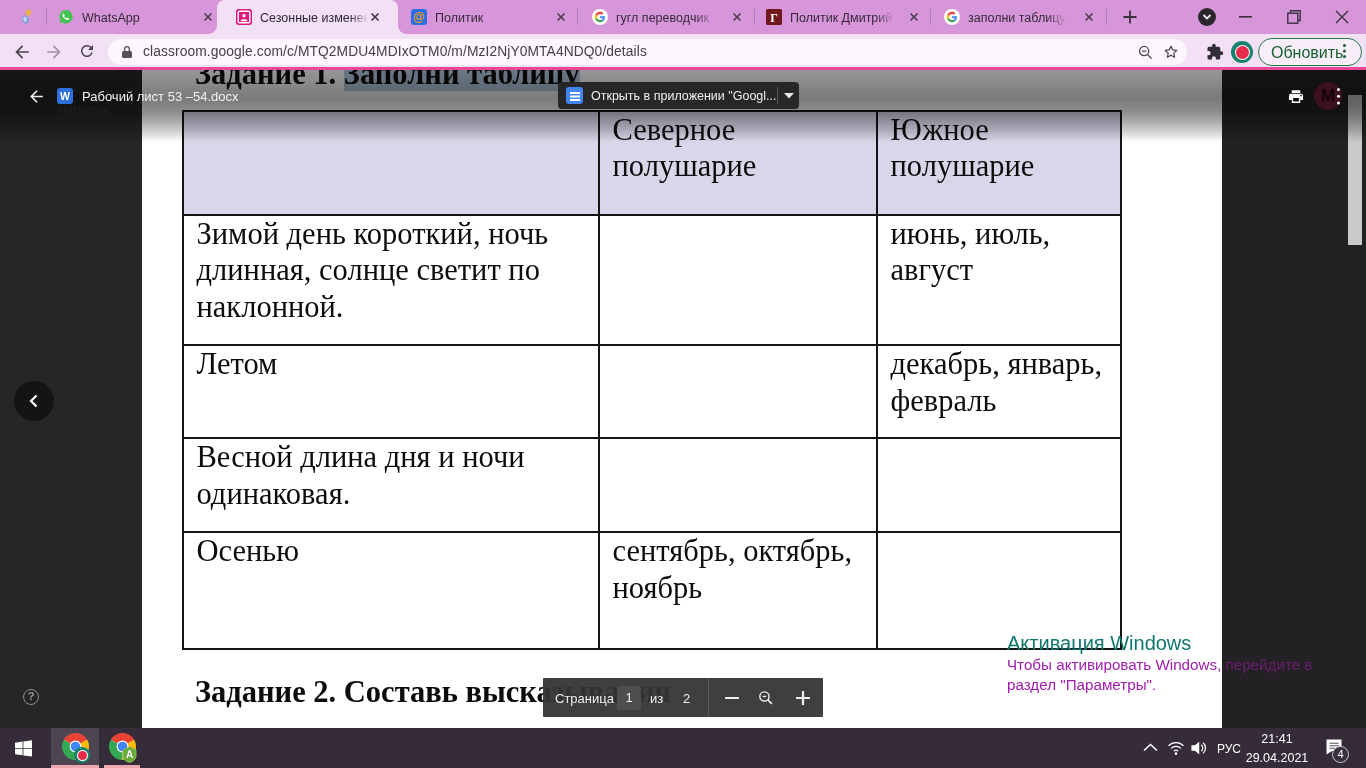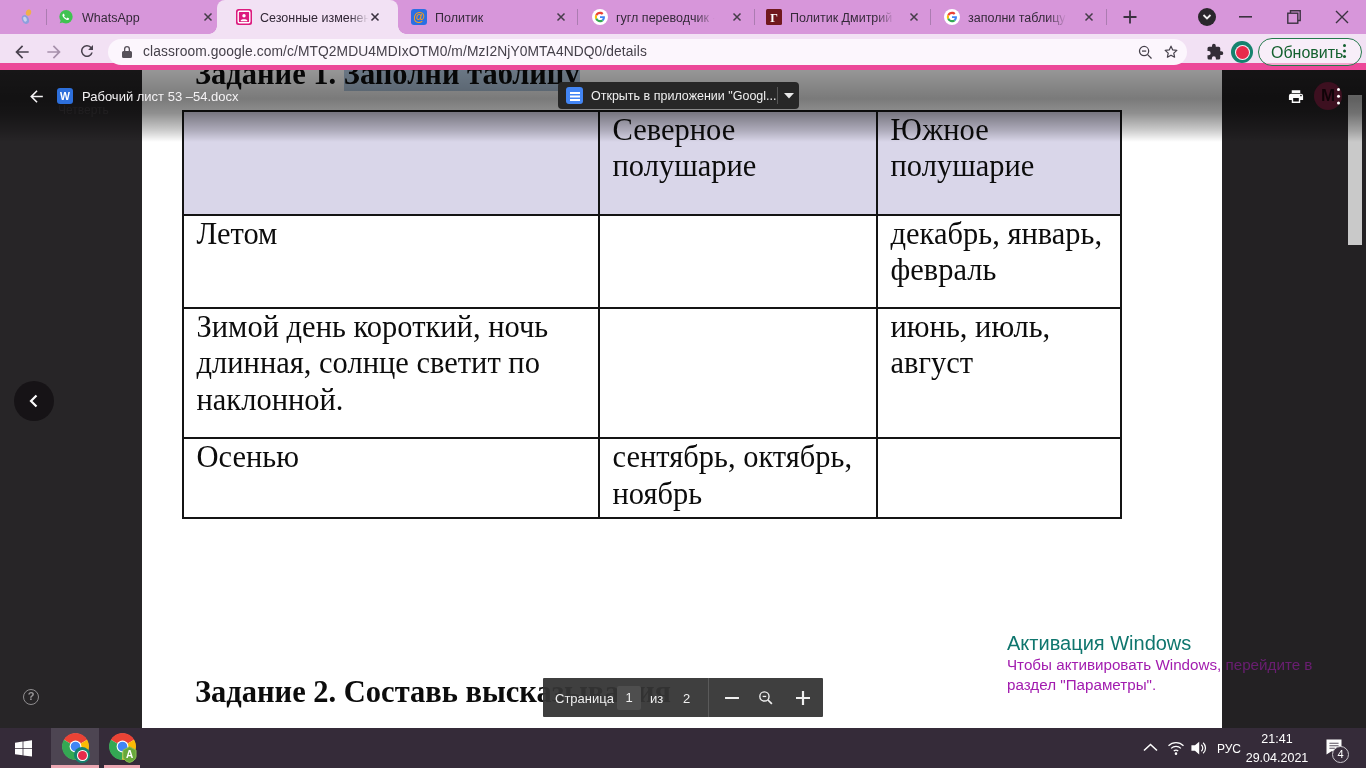--- a/index.html
+++ b/index.html
@@ -8,21 +8,21 @@
 
   
   #tabbar { left:0; top:0; width:1366px; height:34px; background:#d796da; }
   .tabtitle { position:absolute; top:10.5px; font-size:12.5px; color:#35293a; white-space:nowrap; overflow:hidden; }
   .tfade { position:absolute; top:9px; width:22px; height:18px; }
   .tabdiv { position:absolute; top:9px; width:1px; height:16px; background:#ab7cb1; }
   .fav { position:absolute; top:9px; width:16px; height:16px; }
   .tclose { position:absolute; top:10px; width:14px; height:14px; }
 
   
-  #toolbar { left:0; top:34px; width:1366px; height:36px; background:#f2e1f4; border-bottom:7px solid #ec4899; }
+  #toolbar { left:0; top:34px; width:1366px; height:36px; background:#f2e1f4; border-bottom:3px solid #ec4899; }
   #omni { position:absolute; left:108px; top:5px; width:1079px; height:26px; background:#fcf6fd; border-radius:13px; }
   #url { position:absolute; left:35px; top:4.5px; font-size:13.8px; color:#45404a; letter-spacing:0.1px; white-space:nowrap; }
 
   
   #viewer { left:0; top:70px; width:1366px; height:658px; background:#232123; overflow:hidden; }
   #sidebarL { position:absolute; left:0; top:0; width:142px; height:658px; background:#272527; }
   #page { position:absolute; left:142px; top:0; width:1080px; height:658px; background:#ffffff; }
   #grad { position:absolute; left:0; top:0; width:1366px; height:72px;
           background:linear-gradient(180deg, rgba(0,0,0,0.41) 0%, rgba(0,0,0,0.52) 40%, rgba(0,0,0,0.44) 60%, rgba(0,0,0,0.20) 84%, rgba(0,0,0,0) 100%); }
 
@@ -209,31 +209,36 @@
             <col style="width:416px">
             <col style="width:278px">
             <col style="width:244px">
           </colgroup>
         <tbody>
             <tr class="hdr" style="height:104px">
               <td></td>
               <td>Северное<br>полушарие</td>
               <td>Южное<br>полушарие</td>
             </tr>
+        <tr style="height:130.5px">
+              <td>Зимой день короткий, ночь<br>длинная, солнце светит по<br>наклонной.</td>
+              <td></td>
+              <td>июнь, июль,<br>август</td>
+            </tr>
         <tr style="height:93px">
               <td>Летом</td>
               <td></td>
               <td>декабрь, январь,<br>февраль</td>
             </tr>
-        <tr style="height:130.5px">
-              <td>Зимой день короткий, ночь<br>длинная, солнце светит по<br>наклонной.</td>
-              <td></td>
-              <td>июнь, июль,<br>август</td>
-            </tr>
-        <tr style="height:80px">
+        <tr style="height:94px">
+              <td>Весной длина дня и ночи<br>одинаковая.</td>
+              <td></td>
+              <td></td>
+            </tr>
+        <tr style="height:117px">
               <td>Осенью</td>
               <td>сентябрь, октябрь,<br>ноябрь</td>
               <td></td>
             </tr>
       </tbody>
         </table>
       <div class="doc" id="doctitle2">Задание 2. Составь высказывания</div>
 
       <div style="position:absolute; left:865px; top:562px; font-size:20px; color:#0f766e; white-space:nowrap;">Активация Windows</div>
       <div style="position:absolute; left:865px; top:585px; font-size:15.2px; line-height:19.5px; color:#a21caf; white-space:nowrap;">Чтобы активировать Windows, перейдите в<br>раздел "Параметры".</div>

